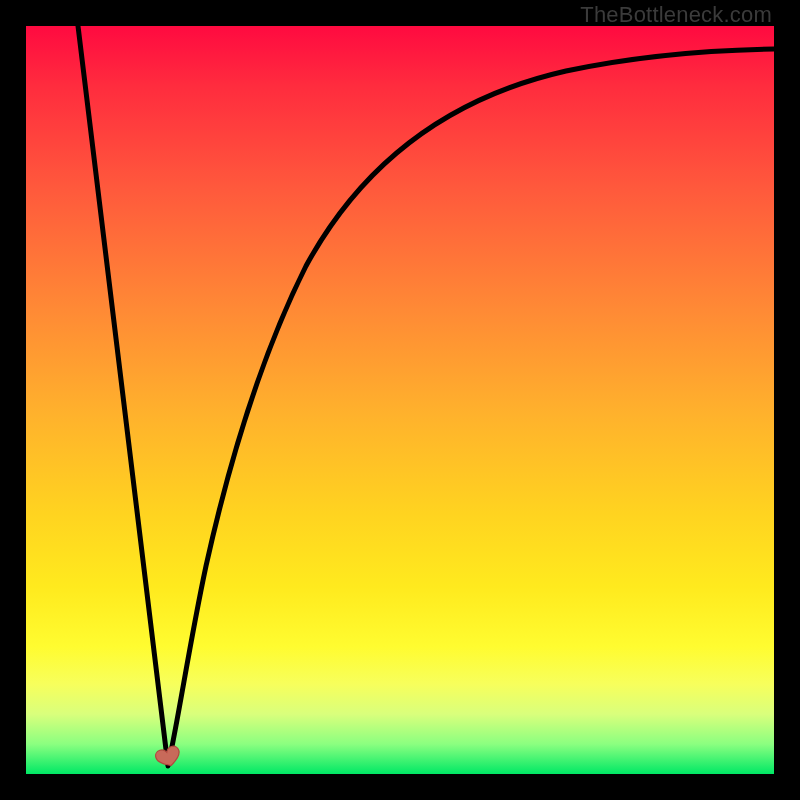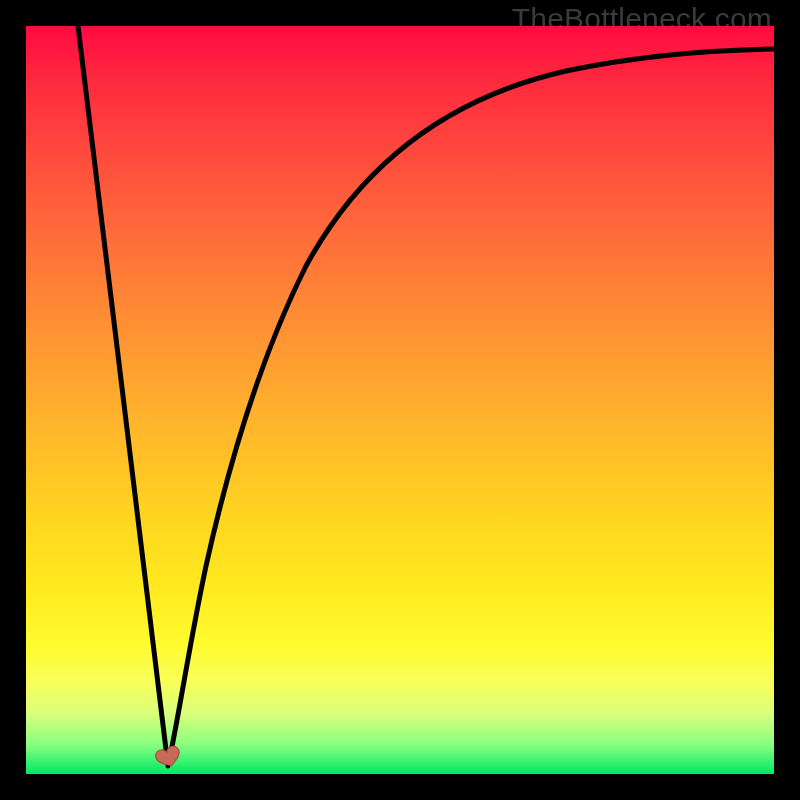--- a/index.html
+++ b/index.html
@@ -30,21 +30,21 @@
       #d9ff7c 92%,
       #8bff80 96%,
       #00e865 100%
     );
   }
   .watermark {
     position: absolute;
     top: 2px;
     right: 28px;
     color: #3b3b3b;
-    font-size: 30px;
+    font-size: 22px;
     letter-spacing: 0.2px;
     font-weight: 500;
   }
   svg.curve {
     position: absolute;
     left: 0;
     top: 0;
     width: 748px;
     height: 748px;
   }

